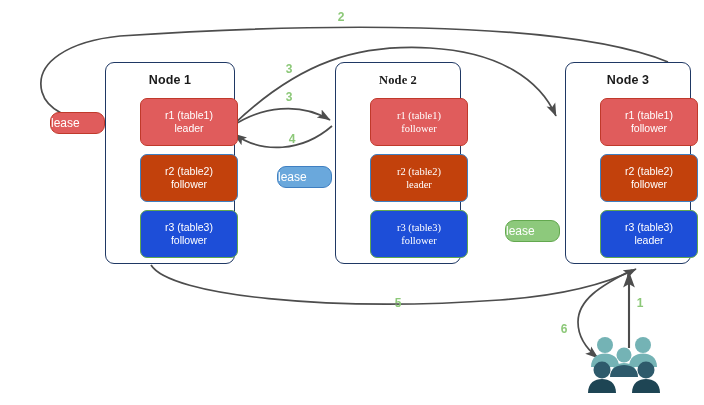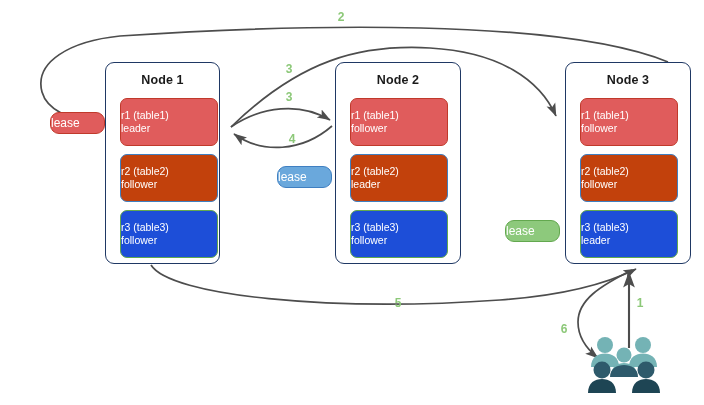--- a/index.html
+++ b/index.html
@@ -41,26 +41,27 @@
     font-weight: bold;
     color: #1a1a1a;
     letter-spacing: 0.1px;
   }
   .replica {
     position: absolute;
     box-sizing: border-box;
     border-radius: 7px;
     display: flex;
     flex-direction: column;
-    align-items: flex-start;
+    align-items: center;
     justify-content: center;
     color: #ffffff;
     font-size: 10.5px;
     line-height: 13px;
     text-align: center;
+    margin-left: 20px;
   }
   .replica .ln { display: block; }
   .rep-red   { background: #e05c5c; border: 1.4px solid #c0392b; }
   .rep-blue  { background: #c2410c; border: 1.4px solid #3f7fc1; }
   .rep-green { background: #1d4ed8; border: 1.4px solid #63a84f; }
 
   .lease {
     position: absolute;
     box-sizing: border-box;
     border-radius: 9px;
@@ -106,40 +107,40 @@
 
     <path d="M 332,126 C 302,152 262,154 234,134" fill="none" stroke="#4d4d4d" stroke-width="1.7" marker-end="url(#ah)"></path>
 
     <path d="M 151,265 C 170,296 330,312 500,300 C 570,295 612,281 636,269" fill="none" stroke="#4d4d4d" stroke-width="1.7" marker-end="url(#ah)"></path>
 
     <path d="M 629,348 L 629,272" fill="none" stroke="#4d4d4d" stroke-width="2.1" marker-end="url(#ah)"></path>
 
     <path d="M 632,270 C 600,286 578,300 578,322 C 578,338 588,350 598,358" fill="none" stroke="#4d4d4d" stroke-width="1.7" marker-end="url(#ah)"></path>
   </svg>
 
-  <div class="node-box" style="left:105px; top:62px; width:115px; height:202px;">
+  <div class="node-box" style="left:105px; top:62px; width:130px; height:202px;">
     <div class="node-title" style="top:10px;">Node 1</div>
 
     <div class="replica rep-red" style="left:14px; top:35px; width:98px; height:48px;">
       <span class="ln">r1 (table1)</span>
       <span class="ln">leader</span>
     </div>
 
     <div class="replica rep-blue" style="left:14px; top:91px; width:98px; height:48px;">
       <span class="ln">r2 (table2)</span>
       <span class="ln">follower</span>
     </div>
 
     <div class="replica rep-green" style="left:14px; top:147px; width:98px; height:48px;">
       <span class="ln">r3 (table3)</span>
       <span class="ln">follower</span>
     </div>
   </div>
 
-  <div class="node-box" style="left:335px; top:62px; width:126px; height:202px;">
+  <div class="node-box" style="left:335px; top:62px; width:126px; height:202px;font-family:Liberation Serif, serif;">
     <div class="node-title" style="top:10px;">Node 2</div>
 
     <div class="replica rep-red" style="left:14px; top:35px; width:98px; height:48px;">
       <span class="ln">r1 (table1)</span>
       <span class="ln">follower</span>
     </div>
 
     <div class="replica rep-blue" style="left:14px; top:91px; width:98px; height:48px;">
       <span class="ln">r2 (table2)</span>
       <span class="ln">leader</span>

